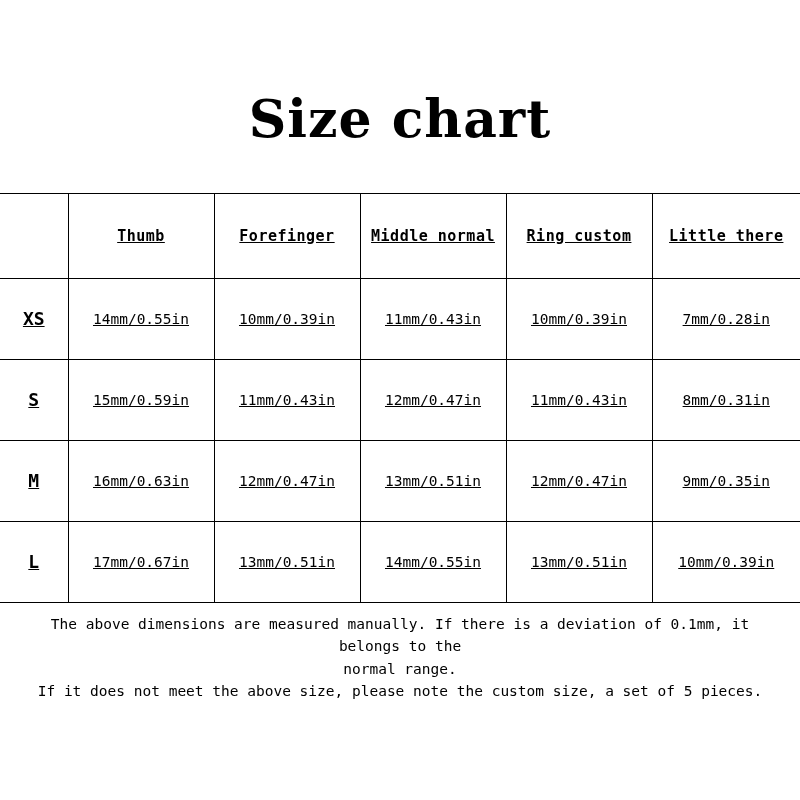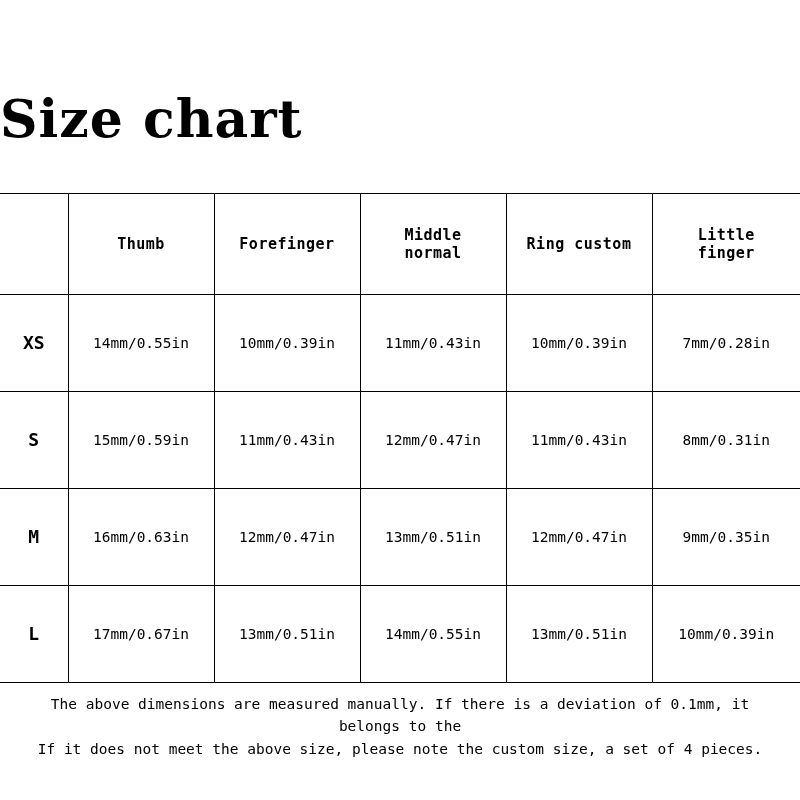--- a/index.html
+++ b/index.html
@@ -14,20 +14,21 @@
     color: #000000;
     overflow: hidden;
   }
   .page {
     position: relative;
     width: 800px;
     height: 800px;
     box-sizing: border-box;
   }
   .title {
+    text-align: center;
     font-family: "DejaVu Serif", serif;
     font-weight: bold;
     font-size: 52px;
     letter-spacing: 1px;
     margin: 0;
     padding-top: 92px;
     line-height: 1.05;
     color: #000;
   }
   .table-wrap {
@@ -39,22 +40,23 @@
     width: 800px;
     table-layout: fixed;
   }
   table.size-chart td, table.size-chart th {
     border: 1px solid #000000;
     text-align: center;
     vertical-align: middle;
     font-family: "DejaVu Sans Mono", monospace;
     font-size: 14.5px;
     color: #000;
-    padding: 16px;
+    padding: 8px;
     height: 64px;
+    text-decoration: underline;
   }
   table.size-chart thead th {
     font-weight: bold;
     height: 68px;
     font-size: 15px;
     letter-spacing: 0.5px;
   }
   table.size-chart tbody td.size-cell {
     font-weight: bold;
     font-size: 18px;
@@ -103,21 +105,21 @@
           <col class="c4">
           <col class="c5">
       </colgroup>
       <thead>
         <tr>
           <th></th>
           <th>Thumb</th>
           <th>Forefinger</th>
           <th>Middle normal</th>
           <th>Ring custom</th>
-          <th>Little finger</th>
+          <th>Little there</th>
         </tr>
       </thead>
       <tbody>
         <tr>
           <td class="size-cell">XS</td>
           <td>14mm/0.55in</td>
           <td>10mm/0.39in</td>
           <td>11mm/0.43in</td>
           <td>10mm/0.39in</td>
           <td>7mm/0.28in</td>
@@ -145,16 +147,17 @@
           <td>14mm/0.55in</td>
           <td>13mm/0.51in</td>
           <td>10mm/0.39in</td>
         </tr>
       </tbody>
     </table>
   </div>
 
   <div class="notes">
     <p>The above dimensions are measured manually. If there is a deviation of 0.1mm, it belongs to the</p>
-    <p>If it does not meet the above size, please note the custom size, a set of 4 pieces.</p>
+    <p>normal range.</p>
+    <p>If it does not meet the above size, please note the custom size, a set of 5 pieces.</p>
   </div>
 
 </div>
 
 </body></html>

